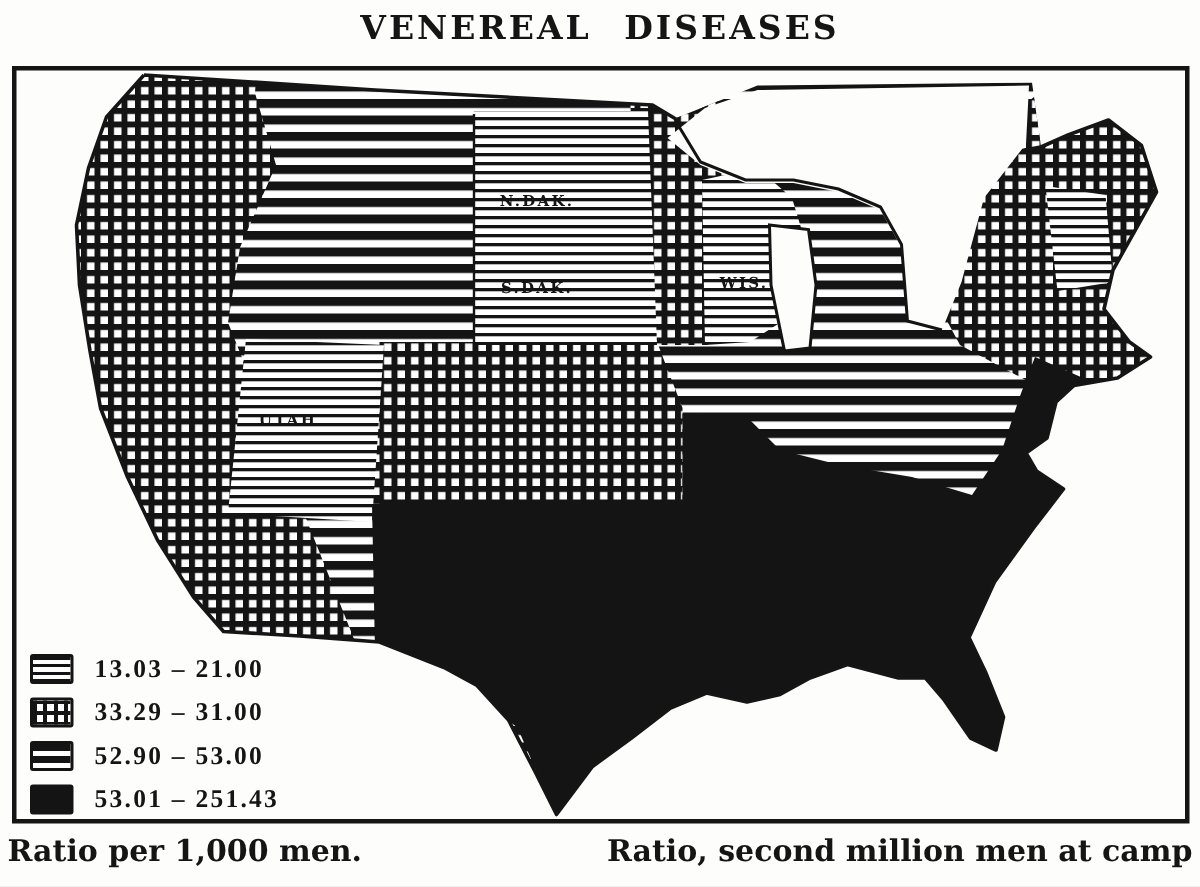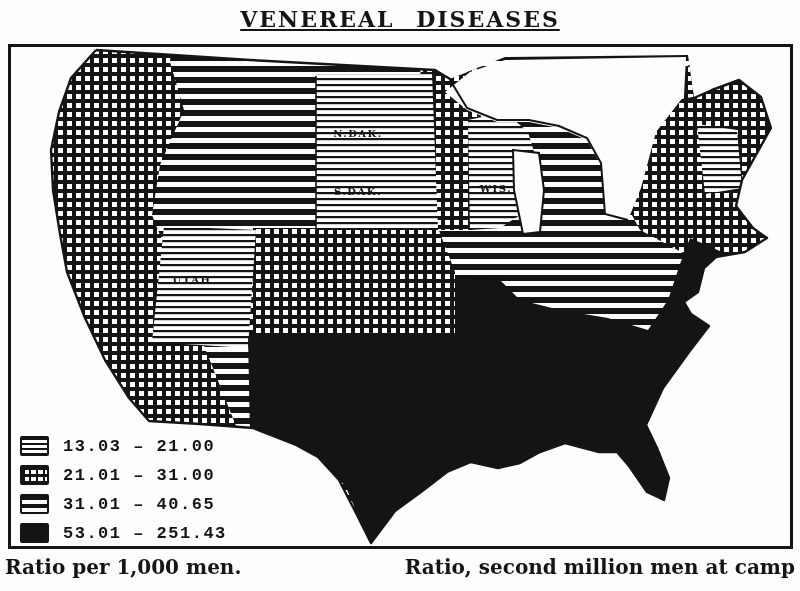--- a/index.html
+++ b/index.html
@@ -3,39 +3,39 @@
 <meta charset="utf-8">
 <style>
   html,body{margin:0;padding:0;background:#e8e8e4;}
   .page{
     position:relative;width:800px;height:591px;margin:0 auto;
     background:#fdfdfb;overflow:hidden;
     font-family:"DejaVu Serif","Liberation Serif",serif;color:#151515;
   }
   .title{
     position:absolute;top:6px;left:0;width:100%;text-align:center;
-    font-size:22px;font-weight:bold;letter-spacing:2px;word-spacing:12px;text-decoration:underline;
+    font-size:22px;font-weight:bold;letter-spacing:2px;word-spacing:12px;
   }
   .map-svg{position:absolute;left:0;top:0;width:800px;height:591px;}
   .legend{
     position:absolute;left:20px;top:434px;width:230px;
   }
   .legend-row{display:flex;align-items:center;height:24px;margin-bottom:5px;}
   .sw{
     width:25px;height:16px;border:2.5px solid #141414;border-radius:2px;
     margin-right:14px;flex:0 0 auto;background-color:#fff;
   }
   .sw-fine{background-image:repeating-linear-gradient(180deg,#141414 0 2px,#fff 2px 5px);}
   .sw-cross{background-image:
       repeating-linear-gradient(180deg,#141414 0 2.5px,rgba(0,0,0,0) 2.5px 7px),
       repeating-linear-gradient(90deg,#141414 0 2.5px,rgba(0,0,0,0) 2.5px 7px);}
   .sw-wide{background-image:repeating-linear-gradient(180deg,#141414 0 4.5px,#fff 4.5px 8px);}
   .sw-solid{background-color:#141414;}
   .legend-label{
-    font-family:Liberation Mono, monospace;
+    font-family:Liberation Serif, serif;
     font-weight:bold;font-size:17px;letter-spacing:1.5px;white-space:nowrap;
   }
   .captions{
     position:absolute;left:5px;right:5px;top:555px;
     display:flex;justify-content:space-between;align-items:flex-start;
     font-weight:bold;font-size:20px;
   }
   .state-label{
     font-family:"DejaVu Serif","Liberation Serif",serif;
     font-size:10px;font-weight:bold;letter-spacing:1.5px;fill:#141414;
@@ -101,25 +101,25 @@
     <text class="state-label" x="192" y="283" text-anchor="middle">UTAH</text>
   </svg>
 
   <div class="legend">
     <div class="legend-row">
       <div class="sw sw-fine"></div>
       <div class="legend-label">13.03 – 21.00</div>
     </div>
     <div class="legend-row">
       <div class="sw sw-cross"></div>
-      <div class="legend-label">21.01 – 31.00</div>
+      <div class="legend-label">33.29 – 31.00</div>
     </div>
     <div class="legend-row">
       <div class="sw sw-wide"></div>
-      <div class="legend-label">31.01 – 40.65</div>
+      <div class="legend-label">52.90 – 53.00</div>
     </div>
     <div class="legend-row">
       <div class="sw sw-solid"></div>
       <div class="legend-label">53.01 – 251.43</div>
     </div>
   </div>
 
   <div class="captions">
     <span>Ratio per 1,000 men.</span>
     <span>Ratio, second million men at camp</span>

